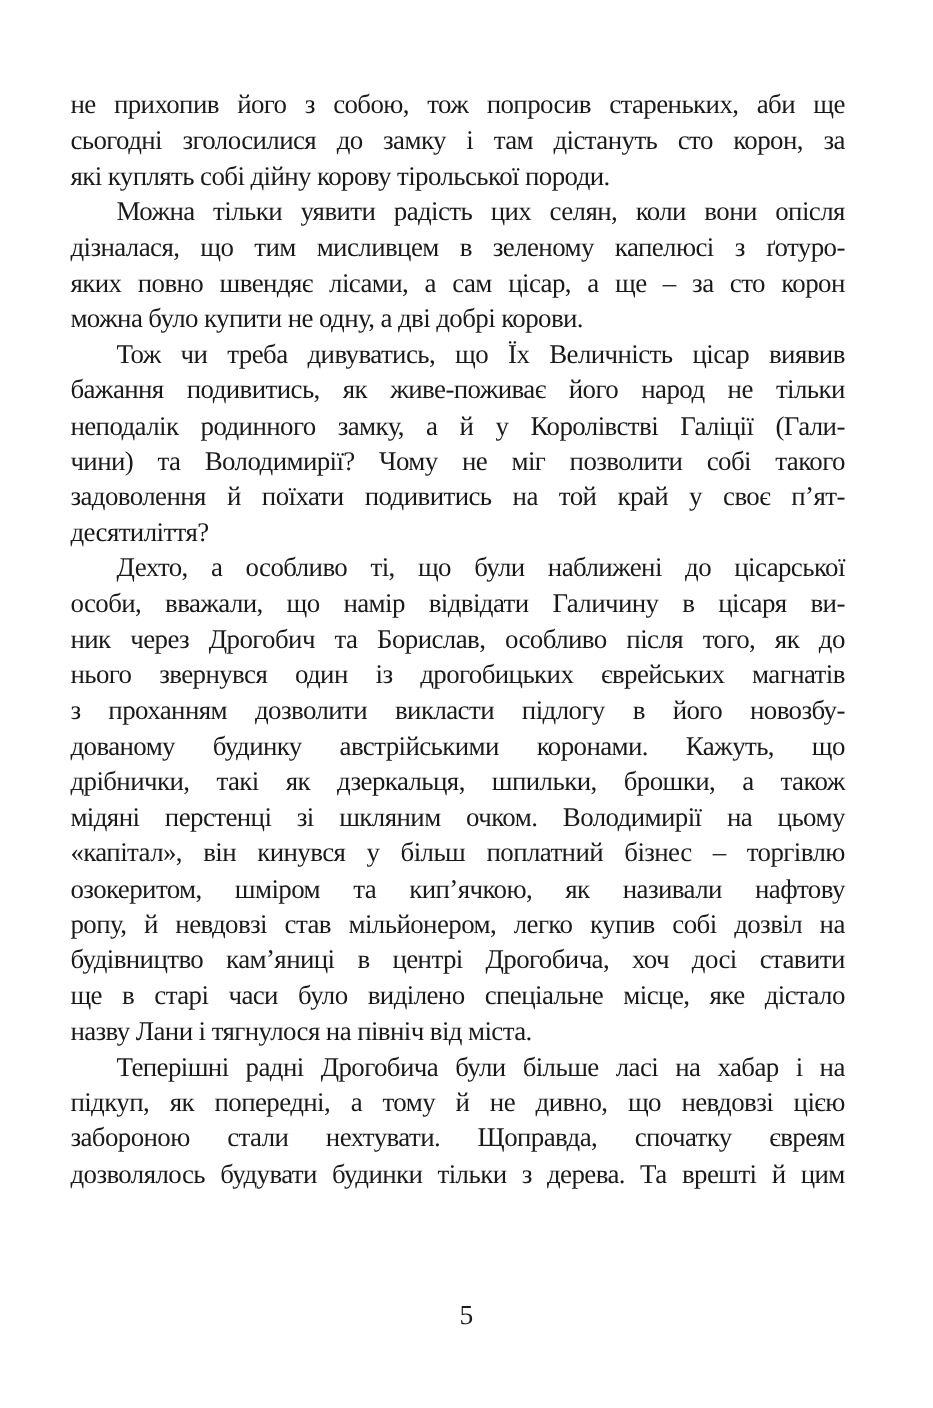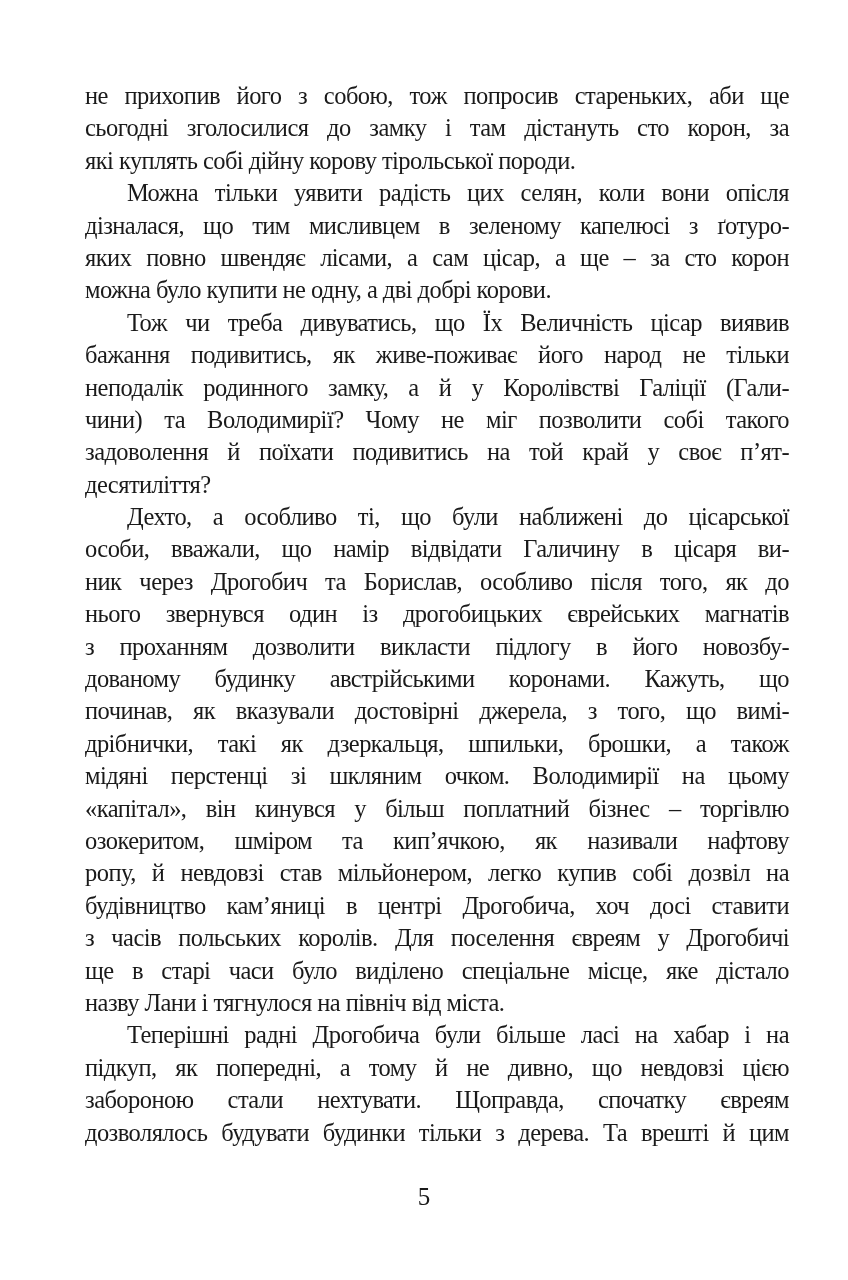--- a/index.html
+++ b/index.html
@@ -8,21 +8,21 @@
       background: #ffffff;
     }
     body {
       width: 848px;
       height: 1280px;
       position: relative;
       overflow: hidden;
     }
     .page {
       position: absolute;
-      left: 85px;
+      left: 64px;
       top: 80px;
       width: 704px;
       color: #1a1a1a;
       font-family: "Liberation Serif", "DejaVu Serif", serif;
       font-size: 24.5px;
       line-height: 32.4px;
       letter-spacing: -0.55px;
     }
     .para {
       margin: 0;
@@ -75,28 +75,26 @@
       <span class="line">задоволення й поїхати подивитись на той край у своє п’ят-</span>
       <span class="line last">десятиліття?</span>
     </div>
     <div class="para">
       <span class="line indent">Дехто, а особливо ті, що були наближені до цісарської</span>
       <span class="line">особи, вважали, що намір відвідати Галичину в цісаря ви-</span>
       <span class="line">ник через Дрогобич та Борислав, особливо після того, як до</span>
       <span class="line">нього звернувся один із дрогобицьких єврейських магнатів</span>
       <span class="line">з проханням дозволити викласти підлогу в його новозбу-</span>
       <span class="line">дованому будинку австрійськими коронами. Кажуть, що</span>
-      <span class="line">починав, як вказували достовірні джерела, з того, що вимі-</span>
       <span class="line">дрібнички, такі як дзеркальця, шпильки, брошки, а також</span>
       <span class="line">мідяні перстенці зі шкляним очком. Володимирії на цьому</span>
       <span class="line">«капітал», він кинувся у більш поплатний бізнес – торгівлю</span>
       <span class="line">озокеритом, шміром та кип’ячкою, як називали нафтову</span>
       <span class="line">ропу, й невдовзі став мільйонером, легко купив собі дозвіл на</span>
       <span class="line">будівництво кам’яниці в центрі Дрогобича, хоч досі ставити</span>
-      <span class="line">з часів польських королів. Для поселення євреям у Дрогобичі</span>
       <span class="line">ще в старі часи було виділено спеціальне місце, яке дістало</span>
       <span class="line last">назву Лани і тягнулося на північ від міста.</span>
     </div>
     <div class="para">
       <span class="line indent">Теперішні радні Дрогобича були більше ласі на хабар і на</span>
       <span class="line">підкуп, як попередні, а тому й не дивно, що невдовзі цією</span>
       <span class="line">забороною стали нехтувати. Щоправда, спочатку євреям</span>
       <span class="line">дозволялось будувати будинки тільки з дерева. Та врешті й цим</span>
     </div>
   </div>

